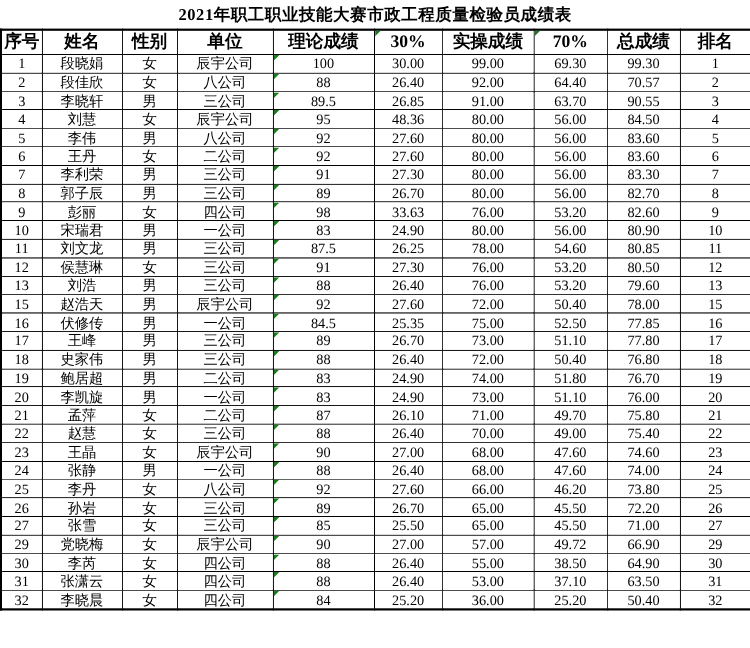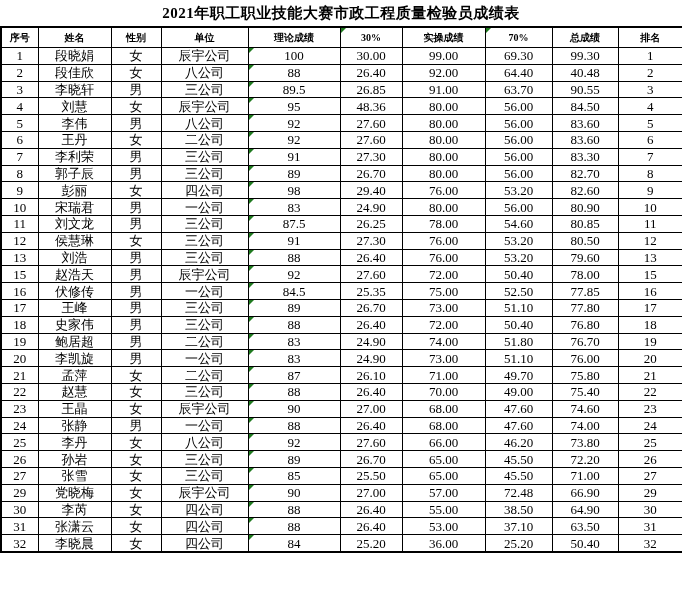--- a/index.html
+++ b/index.html
@@ -36,21 +36,21 @@
     text-align: center;
     vertical-align: middle;
     padding: 0;
     position: relative;
     overflow: hidden;
     white-space: nowrap;
     background: #ffffff;
   }
   table.score-table th {
     height: 19px;
-    font-size: 10px;
+    font-size: 16px;
     font-weight: bold;
   }
   table.score-table td {
     height: 15.8px;
     font-size: 13px;
     font-weight: normal;
     line-height: 1;
   }
   .tri {
     position: absolute;
@@ -110,21 +110,21 @@
         </tr>
         <tr>
           <td>2</td>
           <td>段佳欣</td>
           <td>女</td>
           <td>八公司</td>
           <td>88<span class="tri"></span></td>
           <td>26.40</td>
           <td>92.00</td>
           <td>64.40</td>
-          <td>40.48</td>
+          <td>70.57</td>
           <td>2</td>
         </tr>
         <tr>
           <td>3</td>
           <td>李晓轩</td>
           <td>男</td>
           <td>三公司</td>
           <td>89.5<span class="tri"></span></td>
           <td>26.85</td>
           <td>91.00</td>
@@ -191,21 +191,21 @@
           <td>56.00</td>
           <td>82.70</td>
           <td>8</td>
         </tr>
         <tr>
           <td>9</td>
           <td>彭丽</td>
           <td>女</td>
           <td>四公司</td>
           <td>98<span class="tri"></span></td>
-          <td>29.40</td>
+          <td>33.63</td>
           <td>76.00</td>
           <td>53.20</td>
           <td>82.60</td>
           <td>9</td>
         </tr>
         <tr>
           <td>10</td>
           <td>宋瑞君</td>
           <td>男</td>
           <td>一公司</td>
@@ -409,21 +409,21 @@
           <td>27</td>
         </tr>
         <tr>
           <td>29</td>
           <td>党晓梅</td>
           <td>女</td>
           <td>辰宇公司</td>
           <td>90<span class="tri"></span></td>
           <td>27.00</td>
           <td>57.00</td>
-          <td>72.48</td>
+          <td>49.72</td>
           <td>66.90</td>
           <td>29</td>
         </tr>
         <tr>
           <td>30</td>
           <td>李芮</td>
           <td>女</td>
           <td>四公司</td>
           <td>88<span class="tri"></span></td>
           <td>26.40</td>

